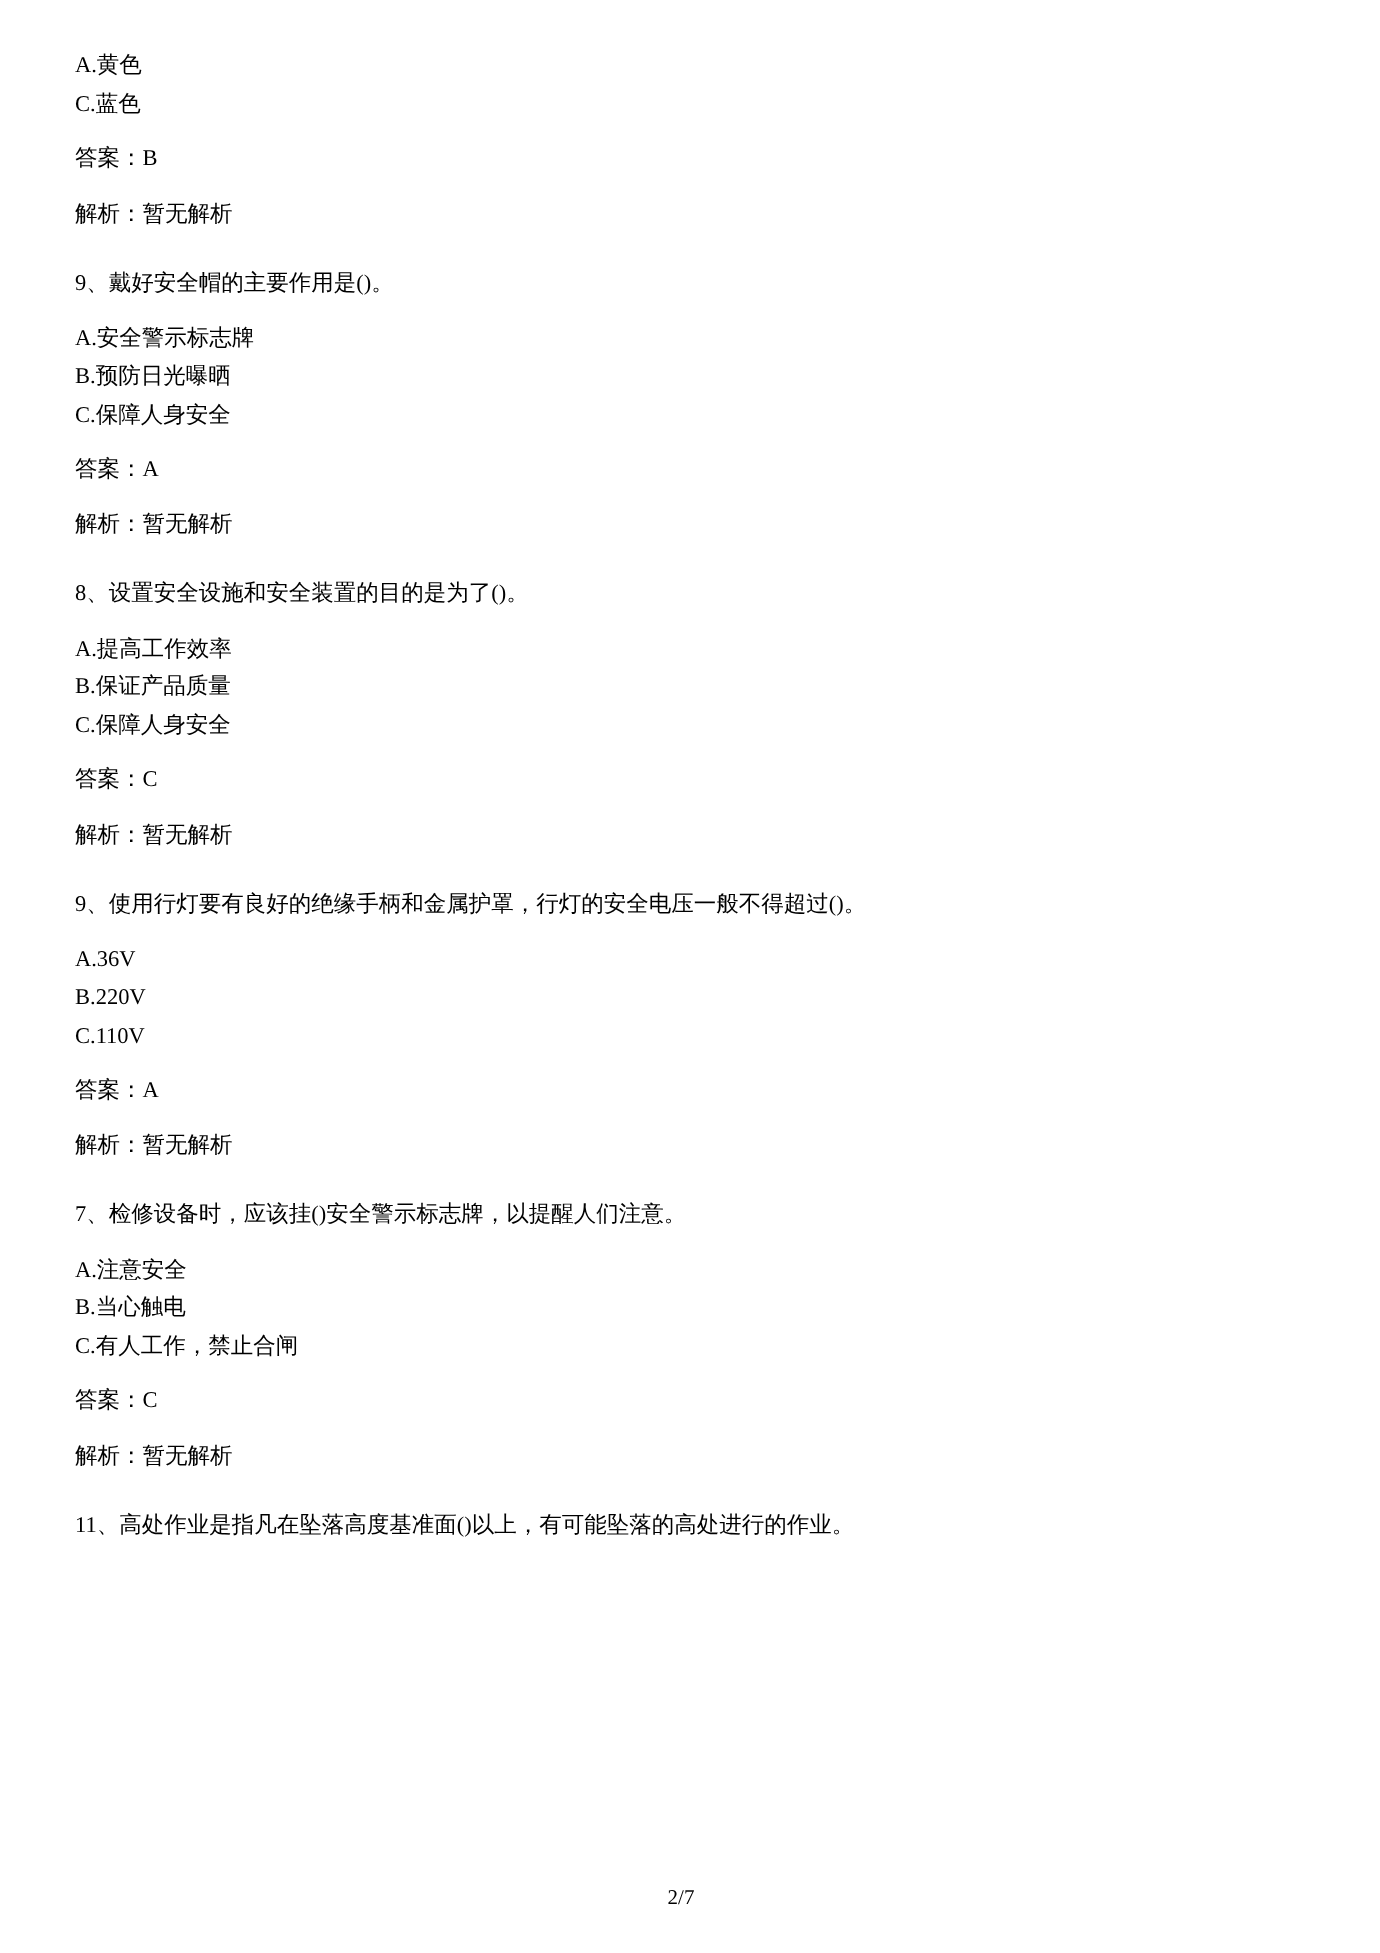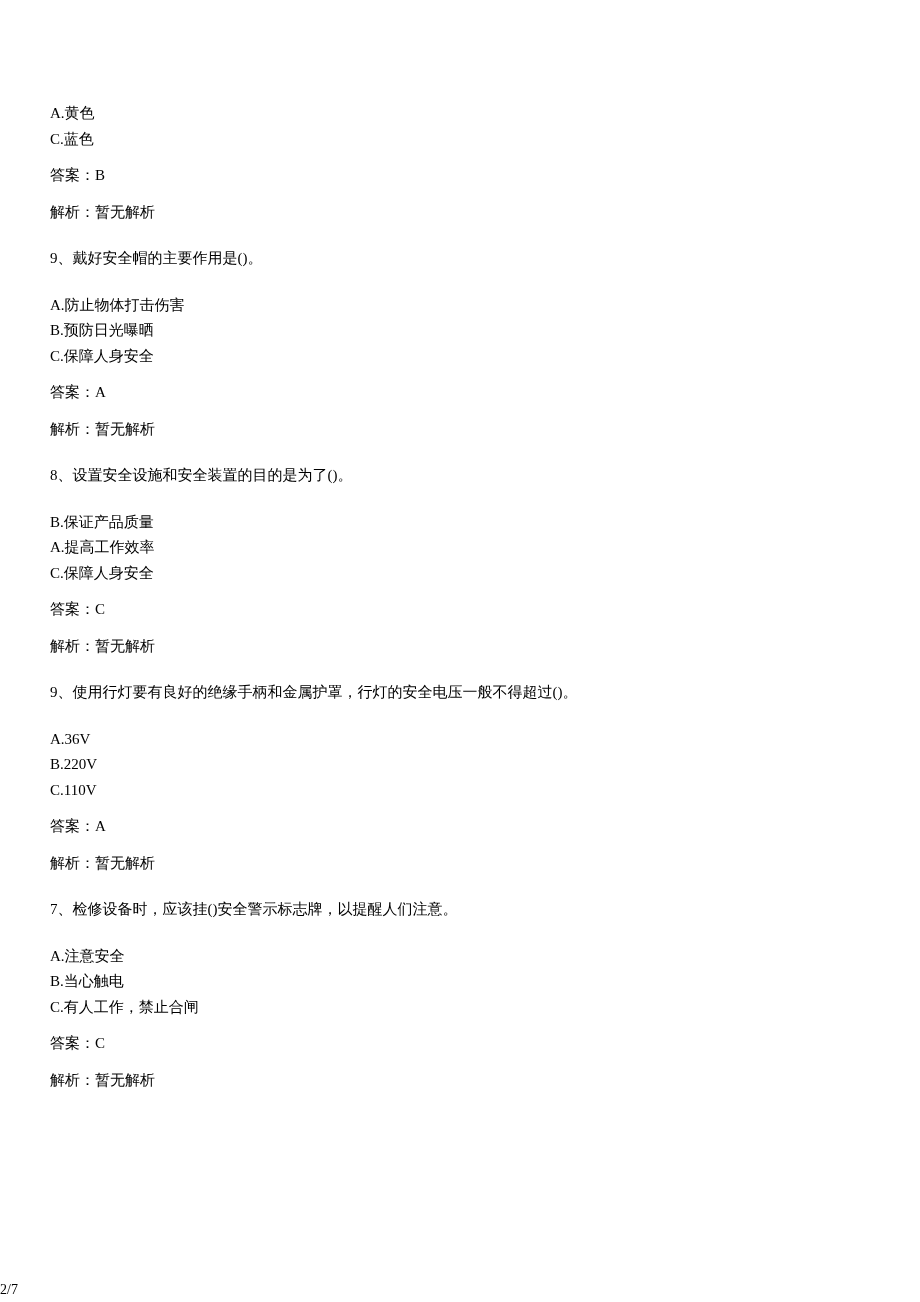--- a/index.html
+++ b/index.html
@@ -1,15 +1,15 @@
 <!DOCTYPE html>
 <html><head>
 <meta charset="utf-8">
 <style>
-  * { box-sizing: border-box; margin-top: 24px; }
+  * { box-sizing: border-box; }
   body {
     margin: 0;
     background: #fff;
     font-family: "SimSun", "宋体", serif;
     color: #000;
     width: 920px;
     min-height: 1302px;
     position: relative;
   }
   .page {
@@ -32,48 +32,49 @@
     margin-bottom: 0;
   }
   .options div {
     margin: 3px 0;
   }
   .footer {
     position: absolute;
     bottom: 28px;
     width: 908px;
     left: 0;
+    text-align: center;
     font-size: 14px;
   }
 </style>
 </head>
 <body>
 
 <div class="page">
 
   <div class="options">
     <div>A.黄色</div>
     <div>C.蓝色</div>
   </div>
   <div class="answer-line">答案：B</div>
   <div class="analysis-line">解析：暂无解析</div>
 
   <div class="question-line">9、戴好安全帽的主要作用是()。</div>
   <div class="options">
-    <div>A.防止物体打击伤害</div>
+    <div>A.安全警示标志牌</div>
     <div>B.预防日光曝晒</div>
     <div>C.保障人身安全</div>
   </div>
   <div class="answer-line">答案：A</div>
   <div class="analysis-line">解析：暂无解析</div>
 
   <div class="question-line">8、设置安全设施和安全装置的目的是为了()。</div>
   <div class="options">
+    <div>A.提高工作效率</div>
     <div>B.保证产品质量</div>
-    <div>A.提高工作效率</div>
     <div>C.保障人身安全</div>
   </div>
   <div class="answer-line">答案：C</div>
   <div class="analysis-line">解析：暂无解析</div>
 
   <div class="question-line">9、使用行灯要有良好的绝缘手柄和金属护罩，行灯的安全电压一般不得超过()。</div>
   <div class="options">
     <div>A.36V</div>
     <div>B.220V</div>
     <div>C.110V</div>
@@ -83,16 +84,17 @@
 
   <div class="question-line">7、检修设备时，应该挂()安全警示标志牌，以提醒人们注意。</div>
   <div class="options">
     <div>A.注意安全</div>
     <div>B.当心触电</div>
     <div>C.有人工作，禁止合闸</div>
   </div>
   <div class="answer-line">答案：C</div>
   <div class="analysis-line">解析：暂无解析</div>
 
+  <div class="question-line">11、高处作业是指凡在坠落高度基准面()以上，有可能坠落的高处进行的作业。</div>
 
 </div>
 
 <div class="footer">2/7</div>
 
 </body></html>

